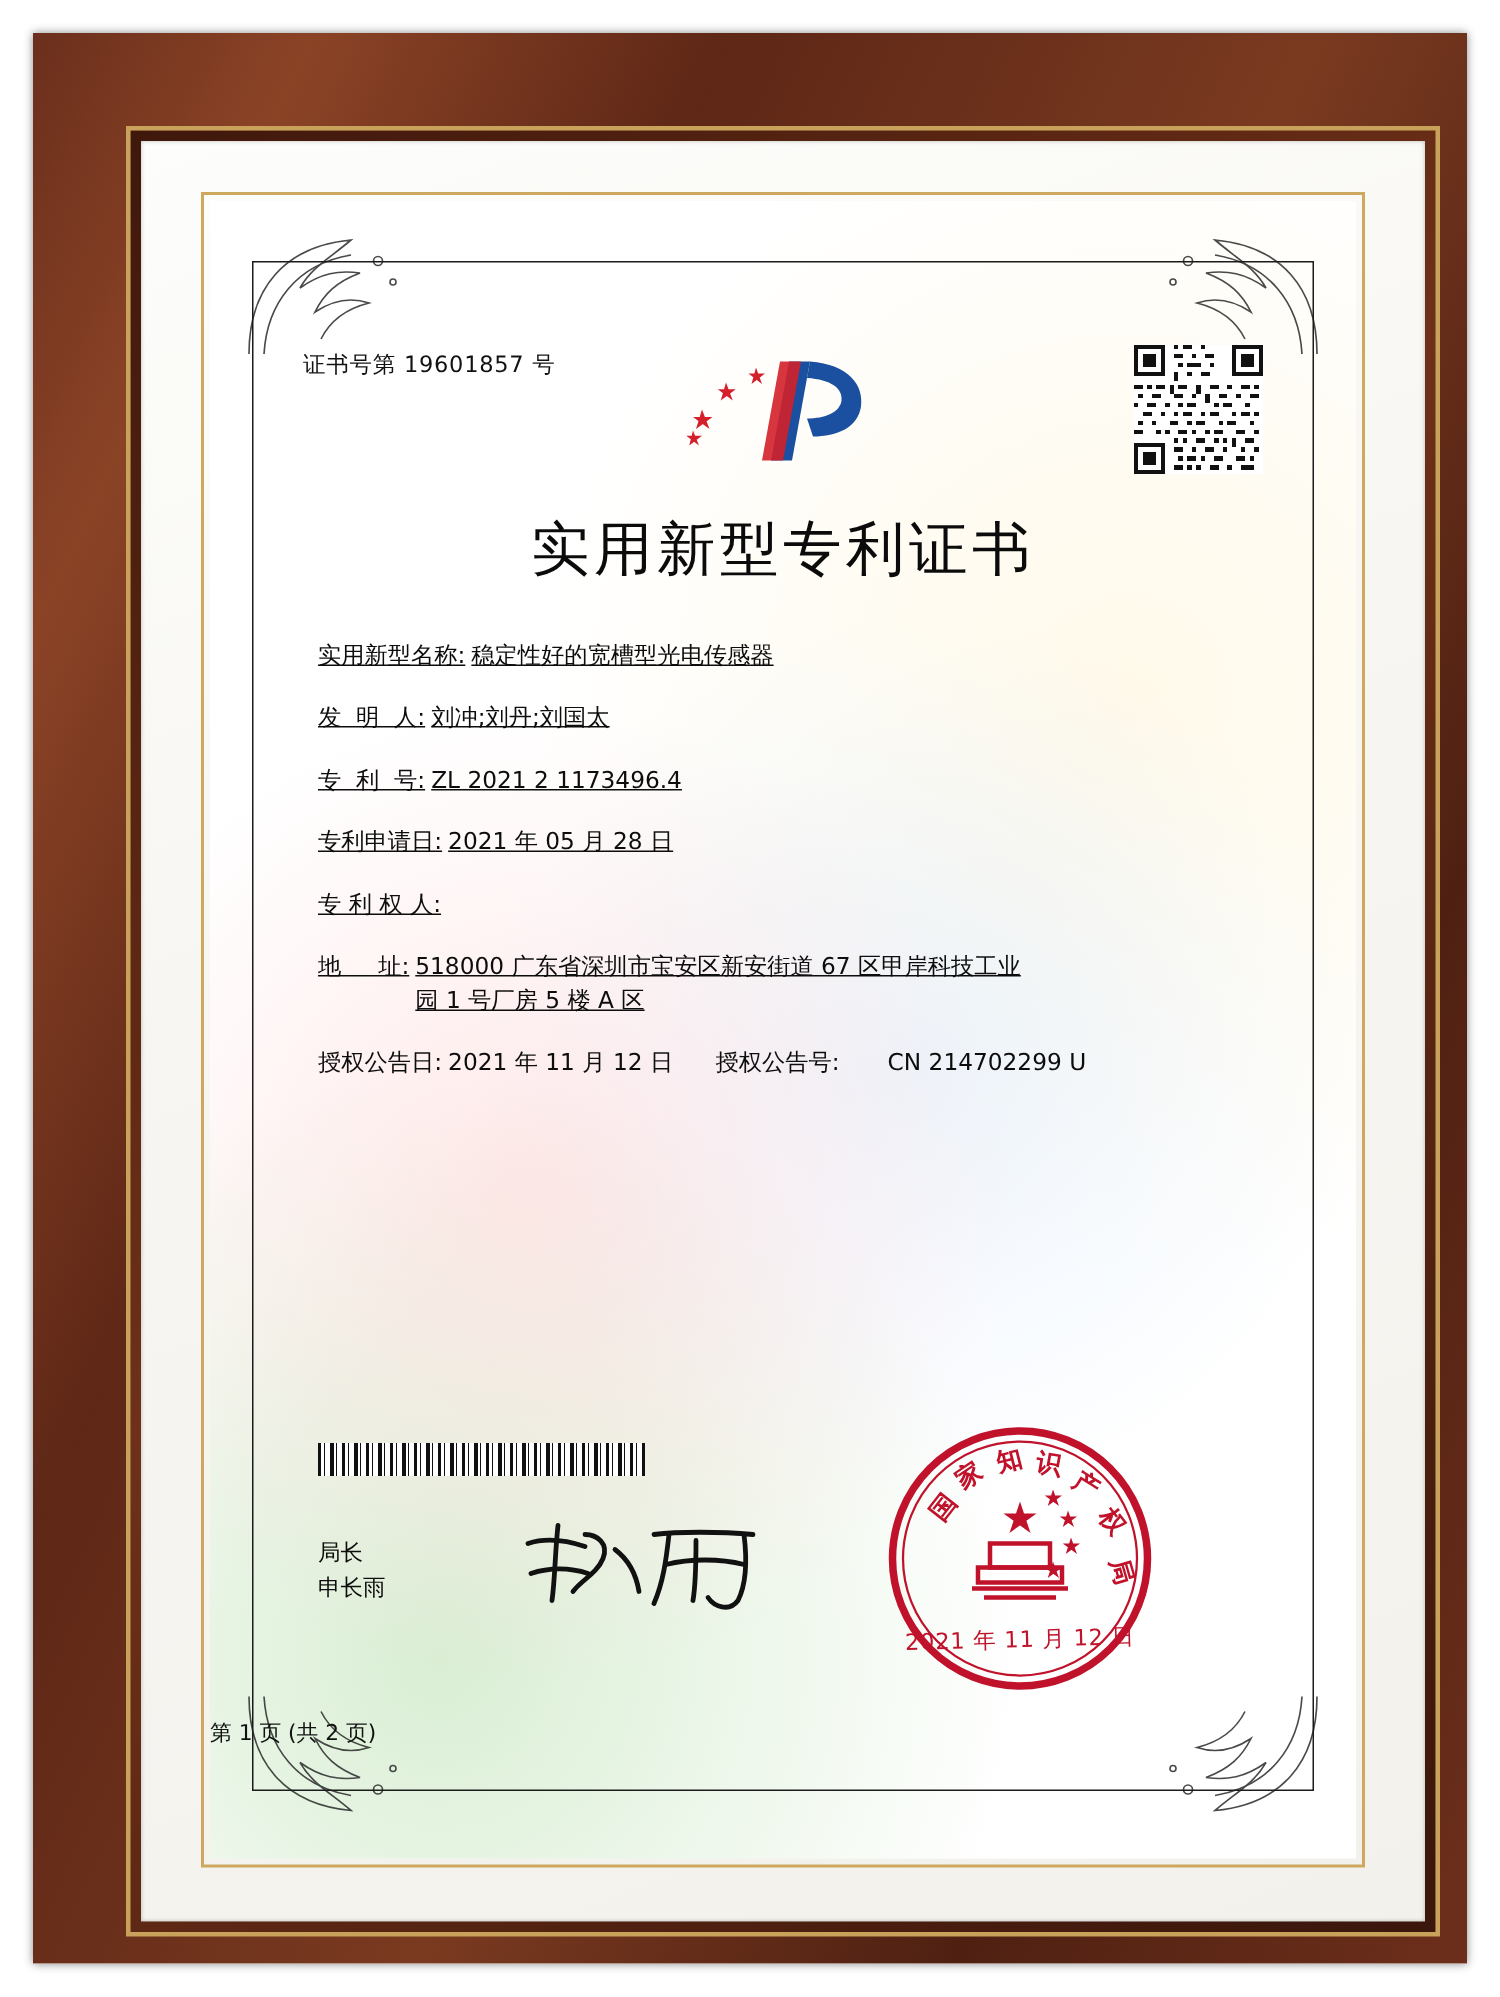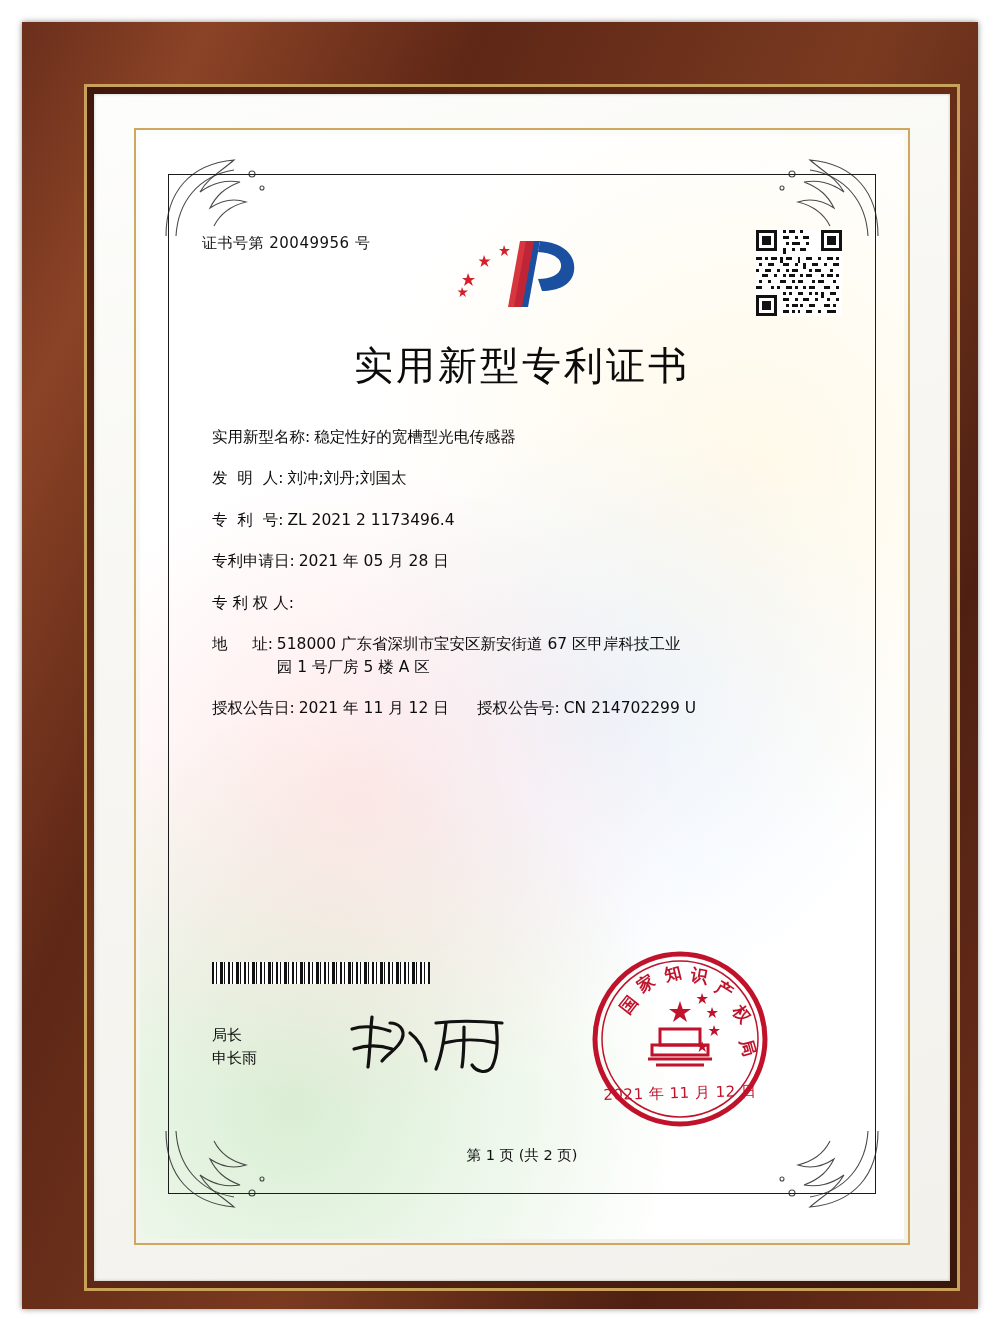--- a/index.html
+++ b/index.html
@@ -126,37 +126,38 @@
     left: 72px; top: 292px;
     width: 620px;
     font-size: 15.5px;
     color: #0d0d0d;
     line-height: 1.45;
   }
   .field-row {
     display: flex;
     margin-bottom: 19px;
     align-items: flex-start;
+    text-decoration: underline;
   }
   .field-label {
     white-space: pre;
     flex: 0 0 auto;
   }
   .field-value {
     flex: 1 1 auto;
     padding-left: 4px;
   }
   .field-value .line2 { display: block; }
 
   .dual-row {
     display: flex;
     margin-bottom: 8px;
   }
   .dual-left { flex: 0 0 265px; display: flex; }
-  .dual-right { flex: 1 1 auto; display: flex; }
+  .dual-right { flex: 1 1 auto; display: flex; gap: 28px; }
 
   
   .paras {
     position: absolute;
     left: 72px; top: 640px;
     width: 620px;
     font-size: 14.6px;
     line-height: 1.75;
     color: #101010;
     text-align: justify;
@@ -202,21 +203,20 @@
     text-align: center;
     font-size: 15px;
     color: #c0122a;
     letter-spacing: 0.5px;
     transform: rotate(-1.5deg);
   }
 
   .page-no {
     position: absolute;
     left: 0; right: 0; top: 1012px;
-    text-align: center;
     font-size: 14.5px;
     color: #111;
   }
 </style>
 </head>
 <body>
 
 <div class="frame-outer">
   <div class="frame-bevel"></div>
   <div class="frame-inner-gold"></div>
@@ -261,21 +261,21 @@
           <path d="M6 84 C6 40 30 12 74 8 C60 20 48 26 40 40 C54 30 66 28 80 30 C64 36 56 44 50 56 C62 48 74 46 86 50 C70 54 60 62 54 74"></path>
           <path d="M16 84 C18 50 38 24 74 18"></path>
           <circle cx="92" cy="22" r="3"></circle>
           <circle cx="102" cy="36" r="2"></circle>
         </g>
       </svg>
     </div>
 
     <div class="paper-border"></div>
 
-    <div class="cert-no">证书号第 20049956 号</div>
+    <div class="cert-no">证书号第 19601857 号</div>
 
     <div class="logo">
       <svg viewBox="0 0 150 90">
         <g fill="#d3202a">
           <path d="M18 44 l5 13 l-11 -8 l13 0 l-11 8 z"></path>
           <path d="M34 26 l4.5 12 l-10 -7.5 l12 0 l-10 7.5 z"></path>
           <path d="M54 16 l4 11 l-9 -7 l11 0 l-9 7 z"></path>
           <path d="M6 62 l4 10 l-8.5 -6.5 l10.5 0 l-8.5 6.5 z" transform="translate(6,-4)"></path>
         </g>
         <path d="M76 12 L90 12 L78 78 L64 78 Z" fill="#1b4fa0"></path>

